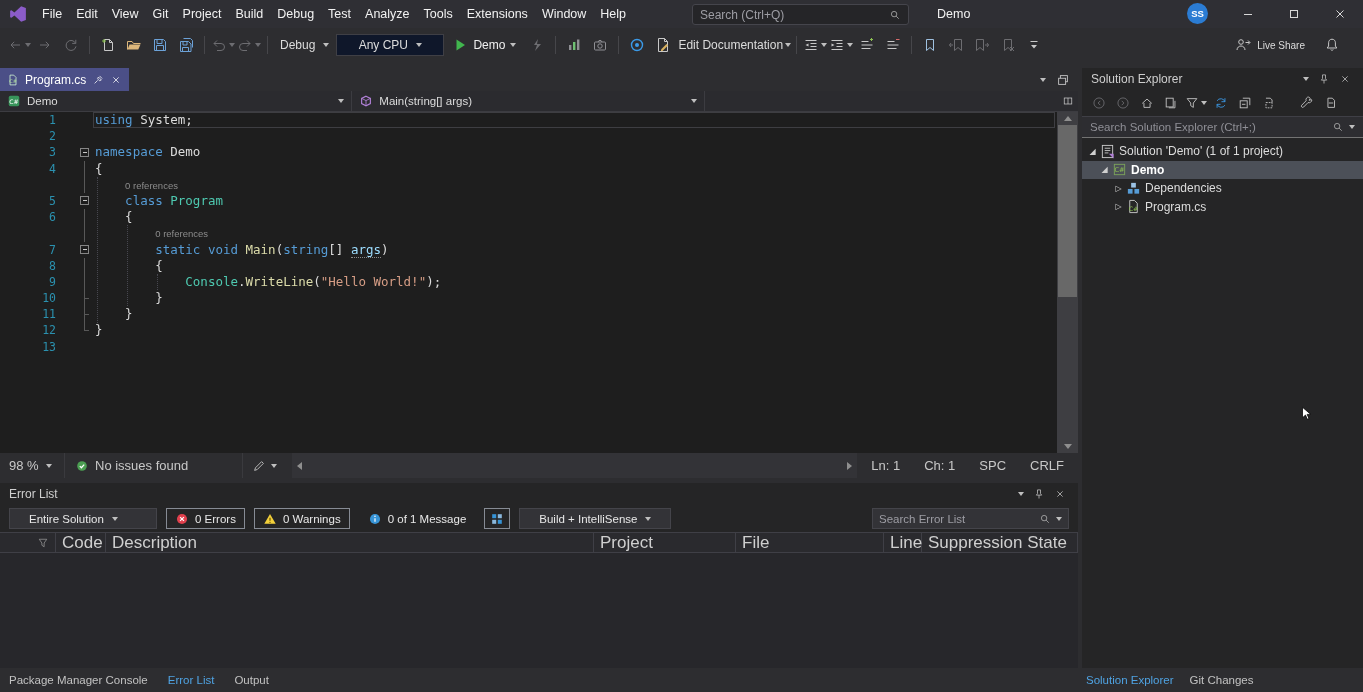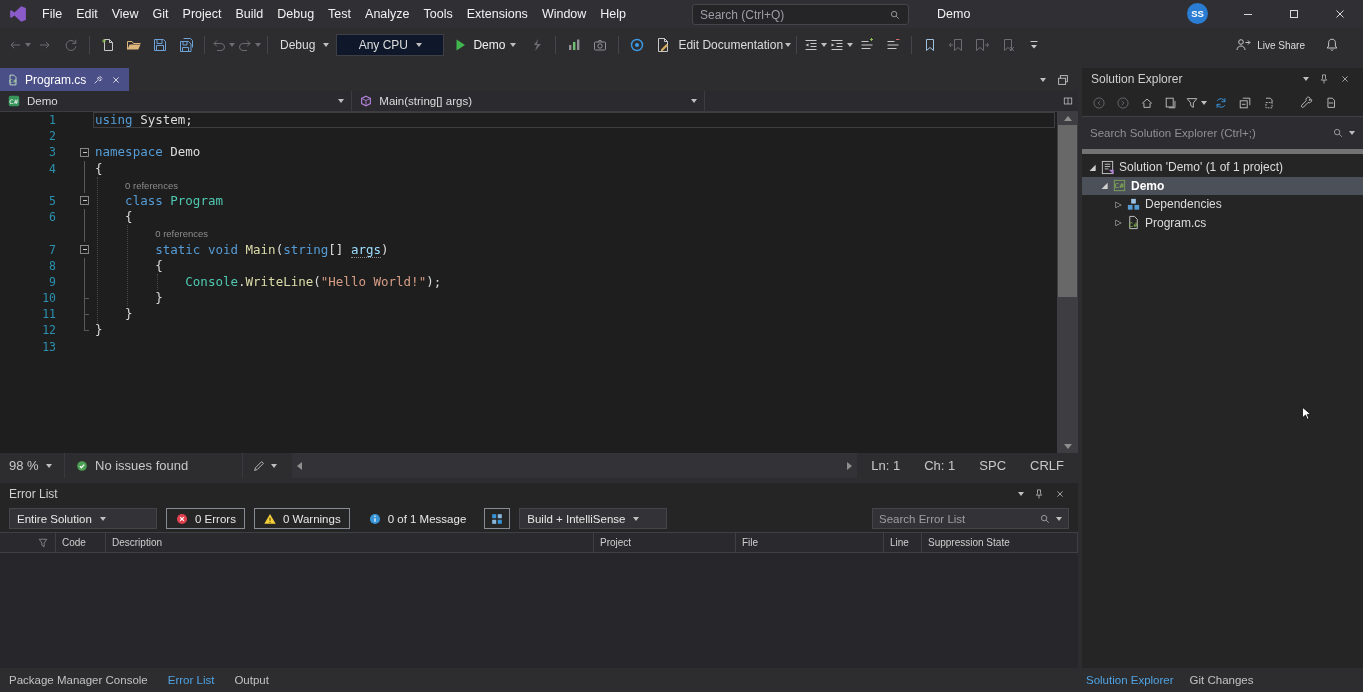--- a/index.html
+++ b/index.html
@@ -67,34 +67,34 @@
 .vsep{width:1px;height:25px;background:#3a3a3e;flex:none}
 .issues{display:flex;align-items:center;gap:6px;padding:0 10px;margin-right:44px}
 .penbtn{display:flex;align-items:center;gap:5px;padding:0 9px;flex:none}
 .hscroll{flex:1;align-self:stretch;background:#333337;display:flex;align-items:center;justify-content:space-between;padding:0 5px;margin:0 6px}
 .stats{display:flex;align-items:center;gap:24px;padding:0 14px 0 8px;flex:none}
 
 .elist{position:absolute;left:0;top:483px;width:1078px;height:185px;background:#252526;display:flex;flex-direction:column}
 .panel-title{height:22px;display:flex;align-items:center;padding:0 6px 0 9px;font-size:12px;color:#cfcfcf;flex:none}
 .pt-icons{margin-left:auto;display:flex;align-items:center;gap:9px;padding-right:6px}
 .etoolbar{height:27px;display:flex;align-items:center;gap:9px;padding:0 9px;flex:none}
-.ecombo{height:21px;display:flex;align-items:center;gap:8px;background:#333337;border:1px solid #44444a;padding:0 7px;font-size:11.5px;color:#e8e8e8;min-width:148px;justify-content:flex-start}
+.ecombo{height:21px;display:flex;align-items:center;gap:8px;background:#333337;border:1px solid #44444a;padding:0 19px;font-size:11.5px;color:#e8e8e8;min-width:148px;justify-content:flex-start}
 .ftr{height:21px;display:flex;align-items:center;gap:6px;padding:0 8px;font-size:11.5px;color:#e8e8e8;border:1px solid #868b94}
 .ftr.flat{border-color:transparent}
 .iconbtn{height:21px;width:26px;border:1px solid #868b94;display:flex;align-items:center;justify-content:center}
 .esearch{margin-left:auto;width:197px;height:21px;background:#333337;border:1px solid #44444a;display:flex;align-items:center;gap:5px;padding:0 6px;font-size:11.5px;color:#9d9da4}
-.eheader{height:21px;display:grid;grid-template-columns:56px 50px 488px 142px 148px 38px 1fr;border-top:1px solid #3f3f46;border-bottom:1px solid #3f3f46;background:#2a2a2e;font-size:10px;color:#cfcfcf;flex:none}
+.eheader{height:21px;display:grid;grid-template-columns:56px 50px 488px 142px 148px 38px 1fr;border-top:1px solid #3f3f46;border-bottom:1px solid #3f3f46;background:#2a2a2e;font-size:17px;color:#cfcfcf;flex:none}
 .ecell{height:100%;display:flex;align-items:center;padding:0 6px;border-right:1px solid #3f3f46}
 .ecell.first{justify-content:flex-end}
 .ebody{flex:1;background:#27272b}
 
 .sepanel{position:absolute;left:1082px;top:68px;width:281px;height:600px;background:#252526;display:flex;flex-direction:column}
 .setoolbar{height:26px;display:flex;align-items:center;gap:4px;padding:0 7px;flex:none}
 .se-btn{height:22px;min-width:20px;display:flex;align-items:center;justify-content:center;gap:2px}
-.sesearch{height:22px;background:#2d2d31;border-top:1px solid #3f3f46;border-bottom:5px solid #737373;display:flex;align-items:center;gap:5px;padding:16px 8px;font-size:11.5px;color:#8f8f96;flex:none}
+.sesearch{height:22px;background:#2d2d31;border-top:1px solid #3f3f46;border-bottom:1px solid #737373;display:flex;align-items:center;gap:5px;padding:4px 8px;font-size:11.5px;color:#8f8f96;flex:none}
 .setree{flex:1;padding-top:4px;font-size:12px;color:#dcdcdc}
 .trow{height:18.5px;display:flex;align-items:center}
 .trow.sel{background:#4c5058;color:#fff}
 .texp{width:13px;text-align:center;font-size:8px;color:#d0d0d0;flex:none}
 .ti{width:15px;height:15px;margin:0 4px 0 1px;flex:none}
 .tlabel{white-space:nowrap}
 .tlabel.b{font-weight:bold}
 
 .btabs{position:absolute;left:0;top:668px;width:1363px;height:24px;display:flex;align-items:center;font-size:11.5px;color:#c2c2c2;background:#2d2d30}
 .btabs-left{display:flex;gap:20px;padding-left:9px}

